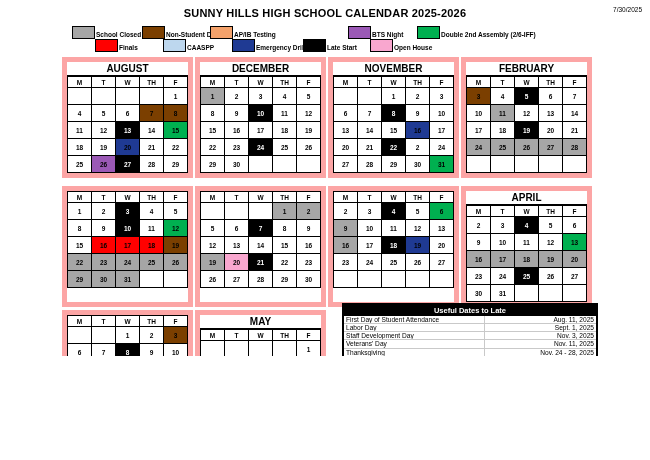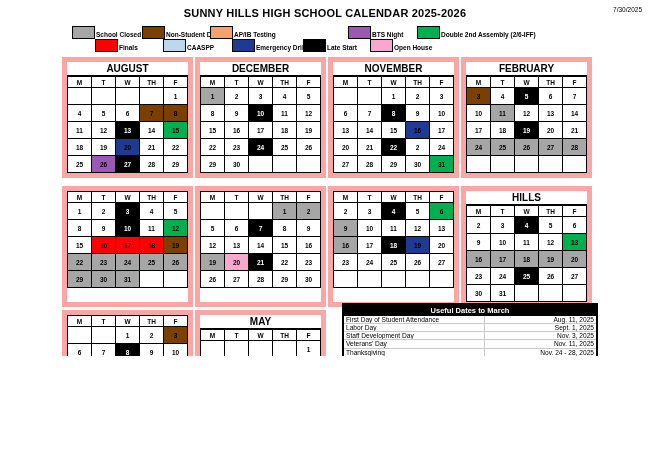--- a/index.html
+++ b/index.html
@@ -428,21 +428,21 @@
               <td></td>
               <td></td>
               <td></td>
               <td></td>
               <td></td>
             </tr>
           </tbody>
         </table>
       </div>
       <div class="month">
-        <div class="month-title">HILLS</div>
+        <div class="month-title">APRIL</div>
         <table>
           <tbody>
             <tr>
               <th>M</th>
               <th>T</th>
               <th>W</th>
               <th>TH</th>
               <th>F</th>
             </tr>
             <tr>
@@ -578,21 +578,21 @@
               <td style="background:#FF0000;color:#000"><span class="dnum">27</span></td>
               <td style="background:#FF0000;color:#000"><span class="dnum">28</span></td>
               <td style="background:#7B3F00;color:#000"><span class="dnum">29</span></td>
             </tr>
           </tbody>
         </table>
       </div>
     </div>
 
   <div class="useful">
-    <div class="u-title">Useful Dates to March</div>
+    <div class="u-title">Useful Dates to Late</div>
     <div>
         <div class="u-row">
           <span class="u-label">First Day of Student Attendance</span>
           <span class="u-date">Aug. 11, 2025</span>
         </div>
         <div class="u-row">
           <span class="u-label">Labor Day</span>
           <span class="u-date">Sept. 1, 2025</span>
         </div>
         <div class="u-row">

